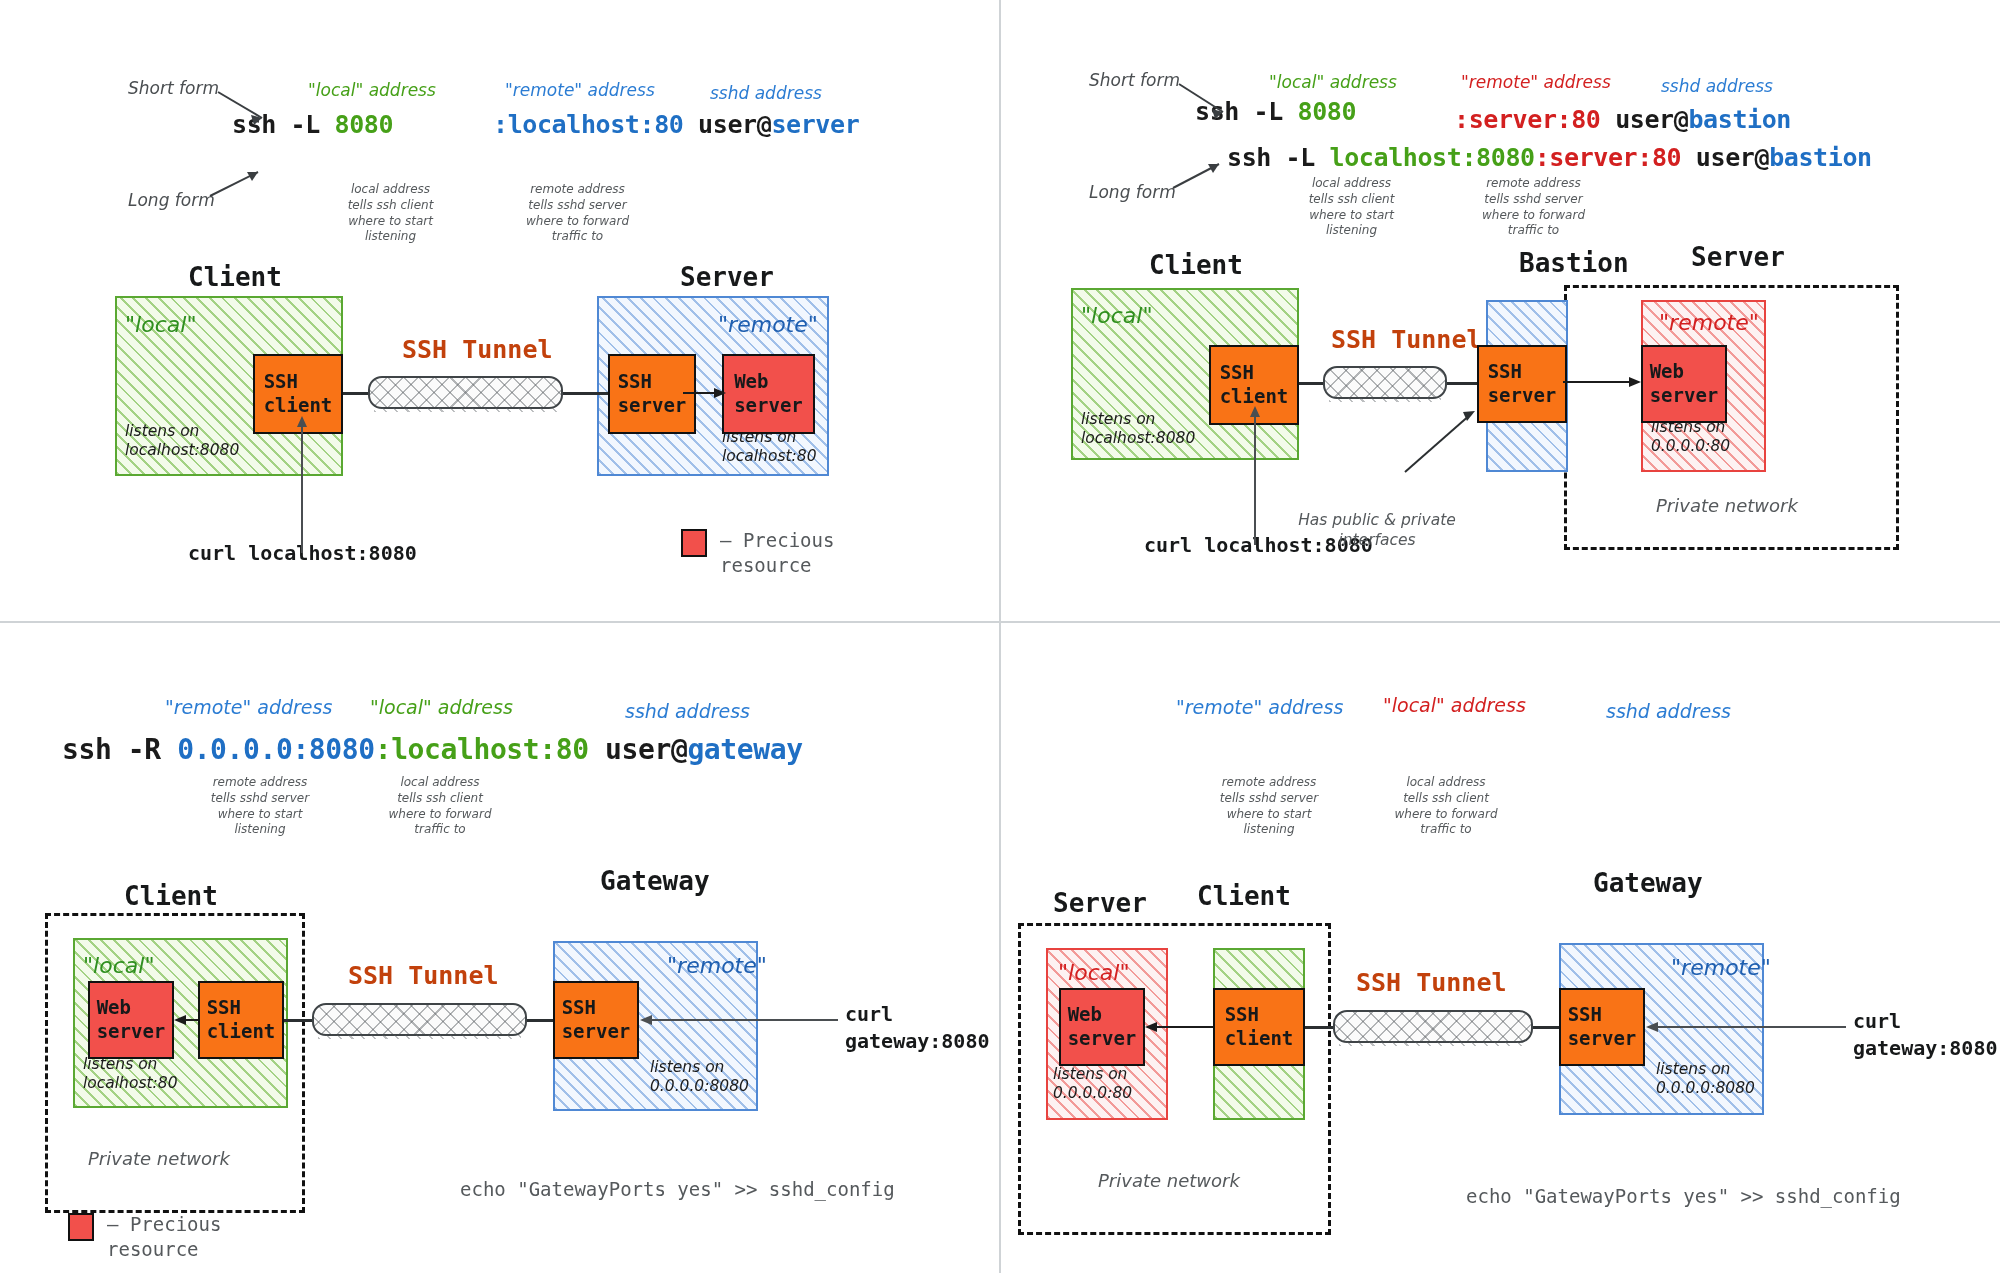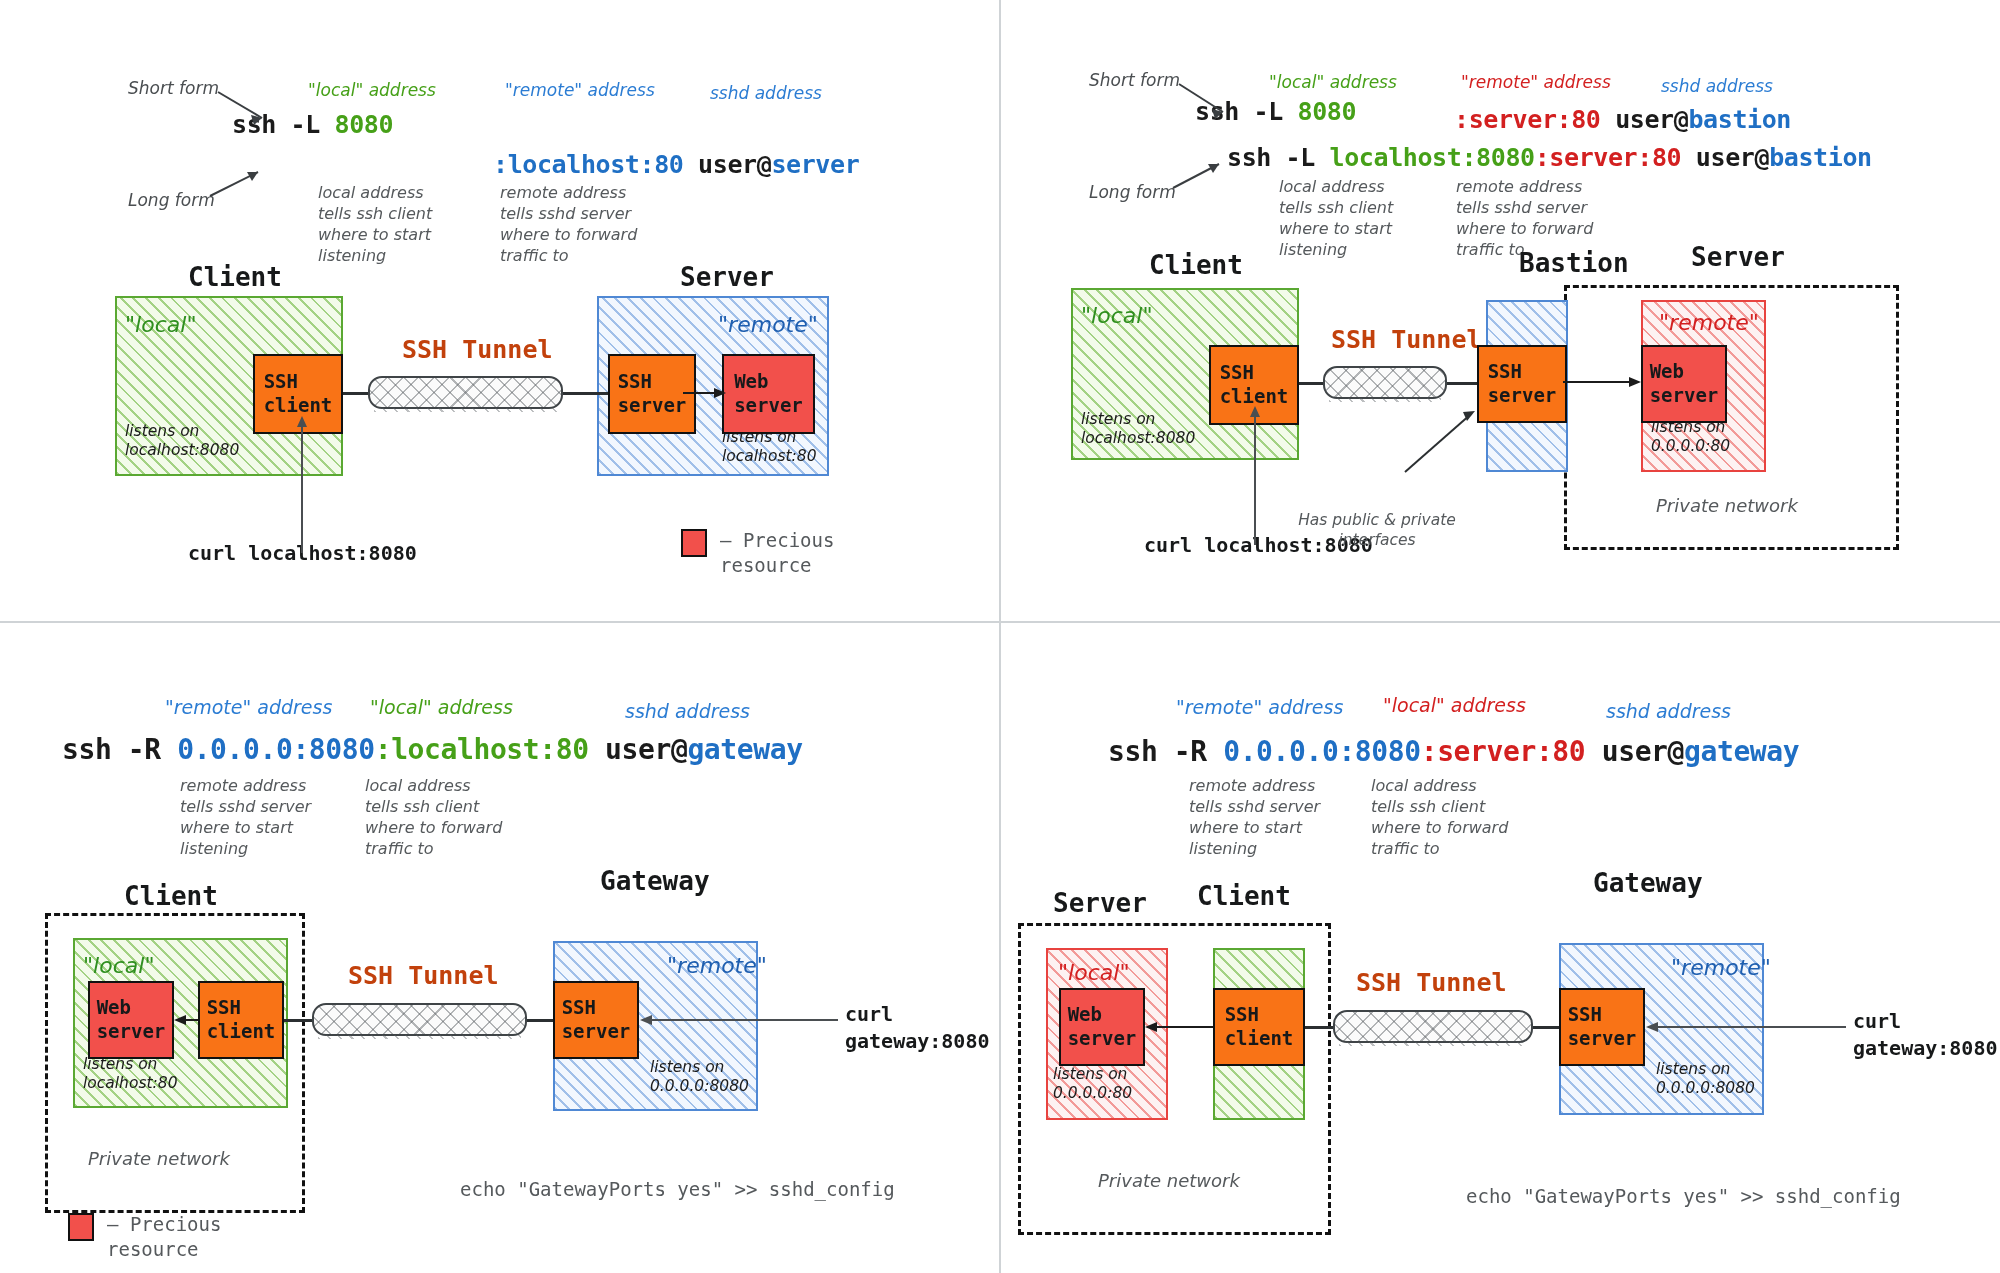--- a/index.html
+++ b/index.html
@@ -25,21 +25,21 @@
   .b{color:#1f6fc4;}
   .r{color:#d32020;}
   .k{color:#1b1b1b;}
 
   .lbl{font-family:"DejaVu Sans",sans-serif;font-style:italic;font-size:17px;white-space:nowrap;}
   .lbl.big{font-size:19px;}
   .lbl.green{color:#46a018;}
   .lbl.blue{color:#2b7cd3;}
   .lbl.red{color:#d32020;}
 
-  .note{font-family:"DejaVu Sans",sans-serif;font-style:italic;font-size:16px;color:#55595c;text-align:left;line-height:1.32;white-space:pre-line;}
+  .note{font-family:"DejaVu Sans",sans-serif;font-style:italic;font-size:12px;color:#55595c;text-align:center;line-height:1.32;white-space:pre-line;}
   .note.l{font-size:15.5px;}
 
   .formlbl{font-family:"DejaVu Sans",sans-serif;font-style:italic;font-size:17px;color:#4a4e51;white-space:nowrap;}
 
   .hosttitle{font-family:"DejaVu Sans Mono","Liberation Mono",monospace;font-weight:700;font-size:26px;color:#17191a;white-space:nowrap;}
 
   .curl{font-family:"DejaVu Sans Mono","Liberation Mono",monospace;font-weight:700;font-size:20px;color:#17191a;white-space:pre-line;line-height:1.35;}
 
   .echo{font-family:"DejaVu Sans Mono","Liberation Mono",monospace;font-weight:400;font-size:19px;color:#55595c;white-space:nowrap;}
 
@@ -116,21 +116,21 @@
       <path d="M726 393 l-12 -5 l0 10 z" fill="#1b1b1b"></path>
     </svg>
 
     <div class="lbl green abs" style="left:308px;top:80px;">"local" address</div>
     <div class="lbl blue abs" style="left:505px;top:80px;">"remote" address</div>
     <div class="lbl blue abs" style="left:710px;top:83px;">sshd address</div>
 
     <div class="abs" style="left:232px;top:110px;">
       <span class="cmd k">ssh -L </span><span class="cmd g">8080</span><span class="cmd k" style="opacity:0">::::::::::</span>
     </div>
-    <div class="abs" style="left:493px;top:110px;margin-top:40px;">
+    <div class="abs" style="left:493px;top:110px;">
       <span class="cmd b">:localhost:80</span><span class="cmd k"> user@</span><span class="cmd b">server</span>
     </div>
 
 
     <div class="note abs" style="left:318px;top:182px;width:145px;">local address
 tells ssh client
 where to start
 listening</div>
     <div class="note abs" style="left:500px;top:182px;width:155px;">remote address
 tells sshd server
@@ -314,23 +314,20 @@
     <div class="legendtxt abs" style="left:107px;top:589px;">– Precious
    resource</div>
   </div>
 
   <div class="panel" id="p4">
 
     <div class="lbl big blue abs" style="left:175px;top:73px;">"remote" address</div>
     <div class="lbl big red abs" style="left:382px;top:71px;">"local" address</div>
     <div class="lbl big blue abs" style="left:605px;top:77px;">sshd address</div>
 
-    <div class="abs" style="left:107px;top:112px;">
-      <span class="cmd big k">ssh -R </span><span class="cmd big b">0.0.0.0:8080</span><span class="cmd big r">:server:80</span><span class="cmd big k"> user@</span><span class="cmd big b">gateway</span>
-    </div>
 
     <div class="note abs" style="left:188px;top:152px;width:160px;">remote address
 tells sshd server
 where to start
 listening</div>
     <div class="note abs" style="left:370px;top:152px;width:150px;">local address
 tells ssh client
 where to forward
 traffic to</div>
 

